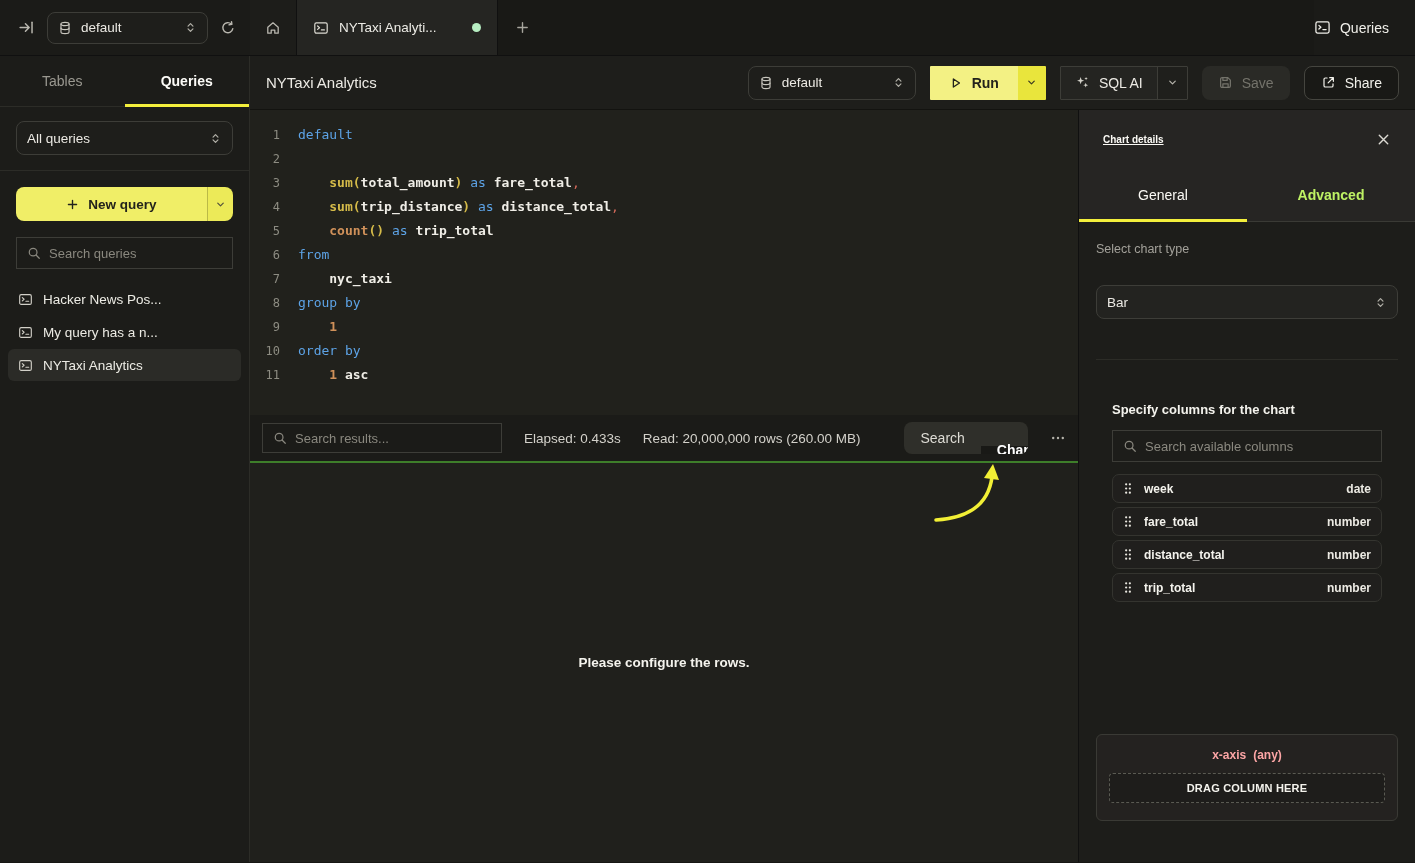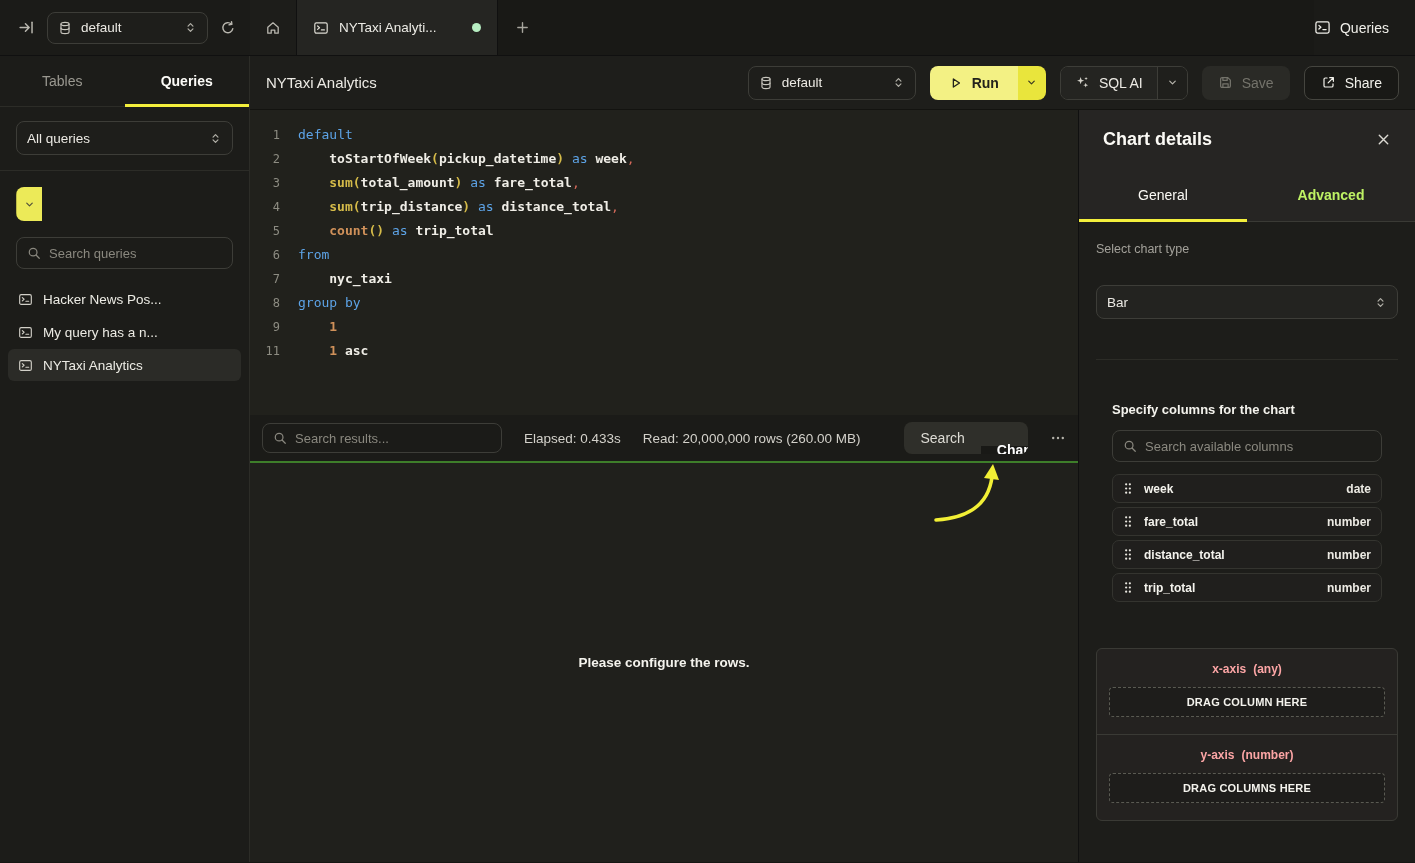--- a/index.html
+++ b/index.html
@@ -36,38 +36,38 @@
   .sb-tabs { height:51px; display:flex; border-bottom:1px solid #2c2c27; flex:none; }
   .sb-tab { flex:1; display:flex; align-items:center; justify-content:center; font-size:14px;
     color:#9a9890; cursor:pointer; position:relative; }
   .sb-tab.active { color:#fdfcf8; font-weight:700; }
   .sb-tab.active::after { content:""; position:absolute; left:0; right:0; bottom:-1px; height:3px; background:#f3ef3c; }
   .sb-filter { margin:14px 16px 0; justify-content:space-between; height:34px; }
   .sb-div { height:1px; background:#2c2c27; margin-top:15px; flex:none; }
   .new-query { margin:16px 16px 0; height:34px; display:flex; border-radius:8px; overflow:hidden; flex:none; cursor:pointer; }
   .nq-main { flex:1; display:flex; align-items:center; justify-content:center; gap:9px; background:#f0ee67; color:#23231c; font-weight:600; font-size:13.5px; }
   .nq-chev { width:26px; display:flex; align-items:center; justify-content:center; background:#ecea58; border-left:1px solid rgba(40,40,20,.25); color:#55543c; }
-  .search-box { display:flex; align-items:center; gap:8px; border:1px solid #3d3d38; border-radius:8px;
+  .search-box { display:flex; align-items:center; gap:8px; border:1px solid #3d3d38; border-radius:0;
     height:32px; padding:0 10px; color:#8a887f; }
   .search-box input { border:0; outline:0; background:transparent; color:#e7e5df; font-size:13px; width:100%;
     font-family:"Liberation Sans", sans-serif; }
   .search-box input::placeholder { color:#8a887f; }
   .sb-search { margin:16px 16px 14px; }
   .sb-list { padding:0 8px; display:flex; flex-direction:column; gap:1px; }
   .sb-item { height:32px; display:flex; align-items:center; gap:10px; padding:0 10px; border-radius:6px;
     color:#ecebe4; font-size:13.5px; cursor:pointer; }
   .sb-item.selected { background:#2b2b27; }
   .sb-item .ico { color:#d2d0c8; }
 
   
   .main-header { height:54px; flex:none; display:flex; align-items:center; gap:14px; padding:0 16px;
     background:#1e1e1b; border-bottom:1px solid #131310; }
   .page-title { font-size:15px; color:#eceae4; margin-right:auto; }
   .hdr-select { width:168px; height:34px; justify-content:space-between; }
-  .btn-group { display:flex; height:34px; border-radius:8px; overflow:hidden; cursor:pointer; }
+  .btn-group { display:flex; height:34px; border-radius:1px; overflow:hidden; cursor:pointer; }
   .run-main { display:flex; align-items:center; gap:9px; padding:0 19px; background:#f3f184; color:#22221b; font-weight:600; font-size:14px; }
   .run-chev { width:28px; display:flex; align-items:center; justify-content:center; background:#e9e53c; color:#3c3b22; }
   .sqlai-group { border:1px solid #3d3d38; }
   .sqlai-main { display:flex; align-items:center; gap:9px; padding:0 14px; background:#242421; color:#eceae4; font-size:14px; }
   .sqlai-chev { width:30px; display:flex; align-items:center; justify-content:center; background:#1f1f1c; color:#b5b3ab; border-left:1px solid #3d3d38; }
   .btn { height:34px; display:flex; align-items:center; gap:9px; padding:0 16px; border-radius:8px; font-size:14px; cursor:pointer; }
   .btn-save { background:#2a2a26; color:#74736b; cursor:default; }
   .btn-share { background:#191916; border:1px solid #45453f; color:#f2f1eb; font-weight:500; }
 
   
@@ -98,21 +98,21 @@
 
   
   .chart-area { flex:1; background:#20201c; border-top:2px solid #3e7e2a; position:relative;
     display:flex; align-items:center; justify-content:center; }
   .chart-msg { font-weight:700; font-size:13.5px; color:#f4f3ed; }
   .hint-arrow { position:absolute; top:0; left:676px; pointer-events:none; }
 
   
   .right-panel { width:337px; flex:none; display:flex; flex-direction:column; background:#1d1d1a; border-left:1px solid #101010; }
   .rp-header { height:58px; flex:none; display:flex; align-items:center; padding:0 24px; background:#262523; }
-  .rp-title { flex:1; font-size:18px; font-weight:700; color:#fbfaf5; }
+  .rp-title { flex:1; font-size:10px; font-weight:700; color:#fbfaf5;text-decoration:underline; }
   .rp-tabs { height:54px; flex:none; display:flex; background:#262523; border-bottom:1px solid #3a3a35; }
   .rp-tab { flex:1; display:flex; align-items:center; justify-content:center; font-size:14px; color:#bef264; cursor:pointer; position:relative;font-weight:bold; }
   .rp-tab.active { color:#fbfaf5; font-weight:500; }
   .rp-tab.active::after { content:""; position:absolute; left:0; right:0; bottom:-1px; height:3px; background:#f3ef3c; }
   .rp-content { flex:1; display:flex; flex-direction:column; padding:0 17px; min-height:0;gap:20px; }
   .rp-label { font-size:12.5px; color:#a3a19a; margin:20px 0 9px; }
   .rp-select { height:34px; justify-content:space-between; background:#232320; }
   .rp-div { height:1px; background:#2c2c27; margin-top:20px; }
   .rp-cols { margin-top:22px; padding:0 16px; }
   .rp-cols-label { font-size:13px; font-weight:700; color:#f4f3ed; }
@@ -215,20 +215,28 @@
     <div class="select sb-filter">
       <span class="sel-val">All queries</span>
       <span class="ico" style="color:#b2b0a8">
         <svg width="13" height="13" viewBox="0 0 16 16" fill="none" stroke="currentColor" stroke-width="1.5" stroke-linecap="round" stroke-linejoin="round">
             <path d="M5 6.3 8 3.3l3 3M5 9.7l3 3 3-3"></path>
           </svg>
       </span>
     </div>
     <div class="sb-div"></div>
     <div class="new-query">
+      <div class="nq-main">
+        <span class="ico">
+          <svg width="13" height="13" viewBox="0 0 16 16" fill="none" stroke="currentColor" stroke-width="1.7" stroke-linecap="round">
+              <path d="M8 3v10M3 8h10"></path>
+            </svg>
+        </span>
+        <span>New query</span>
+      </div>
       <div class="nq-chev">
         <span class="ico">
           <svg width="11" height="11" viewBox="0 0 16 16" fill="none" stroke="currentColor" stroke-width="1.8" stroke-linecap="round" stroke-linejoin="round">
               <path d="M4 6l4 4 4-4"></path>
             </svg>
         </span>
       </div>
     </div>
     <div class="search-box sb-search">
       <span class="ico">
@@ -347,21 +355,20 @@
     <div class="content-row">
       <div class="workspace">
         <div class="editor">
           <div id="sql-lines">
               <div class="code-line">
                 <span class="ln">1</span>
                 <span class="code"><span class="tk-kw">default</span></span>
               </div>
               <div class="code-line">
                 <span class="ln">2</span>
-                <span class="code"><span class="ig"></span><span class="tk-id">toStartOfWeek</span><span class="tk-fy">(</span><span class="tk-id">pickup_datetime</span><span class="tk-fy">)</span><span class="tk-kw"> as </span><span class="tk-id">week</span><span class="tk-cm">,</span></span>
               </div>
               <div class="code-line">
                 <span class="ln">3</span>
                 <span class="code"><span class="ig"></span><span class="tk-fy">sum(</span><span class="tk-id">total_amount</span><span class="tk-fy">)</span><span class="tk-kw"> as </span><span class="tk-id">fare_total</span><span class="tk-cm">,</span></span>
               </div>
               <div class="code-line">
                 <span class="ln">4</span>
                 <span class="code"><span class="ig"></span><span class="tk-fy">sum(</span><span class="tk-id">trip_distance</span><span class="tk-fy">)</span><span class="tk-kw"> as </span><span class="tk-id">distance_total</span><span class="tk-cm">,</span></span>
               </div>
               <div class="code-line">
@@ -376,20 +383,24 @@
                 <span class="ln">7</span>
                 <span class="code"><span class="ig"></span><span class="tk-id">nyc_taxi</span></span>
               </div>
               <div class="code-line">
                 <span class="ln">8</span>
                 <span class="code"><span class="tk-kw">group by</span></span>
               </div>
               <div class="code-line">
                 <span class="ln">9</span>
                 <span class="code"><span class="ig"></span><span class="tk-or">1</span></span>
+              </div>
+              <div class="code-line">
+                <span class="ln">10</span>
+                <span class="code"><span class="tk-kw">order by</span></span>
               </div>
               <div class="code-line">
                 <span class="ln">11</span>
                 <span class="code"><span class="ig"></span><span class="tk-or">1</span><span class="tk-id"> asc</span></span>
               </div>
             </div>
         </div>
         <div class="results-bar">
           <div class="search-box res-search">
             <span class="ico">
@@ -518,24 +529,18 @@
                 </div>
               </div>
           </div>
           <div class="axes-box">
             <div class="axis-sec">
               <div class="axis-title">
                 <span class="axis-name">x-axis</span><span class="axis-qual">(any)</span>
               </div>
               <div class="drop-zone">DRAG COLUMN HERE</div>
             </div>
-            <div class="axis-sec">
-              <div class="axis-title">
-                <span class="axis-name">y-axis</span><span class="axis-qual">(number)</span>
-              </div>
-              <div class="drop-zone">DRAG COLUMNS HERE</div>
-            </div>
           </div>
         </div>
       </aside>
     </div>
   </div>
 </div>
 
 </body></html>

